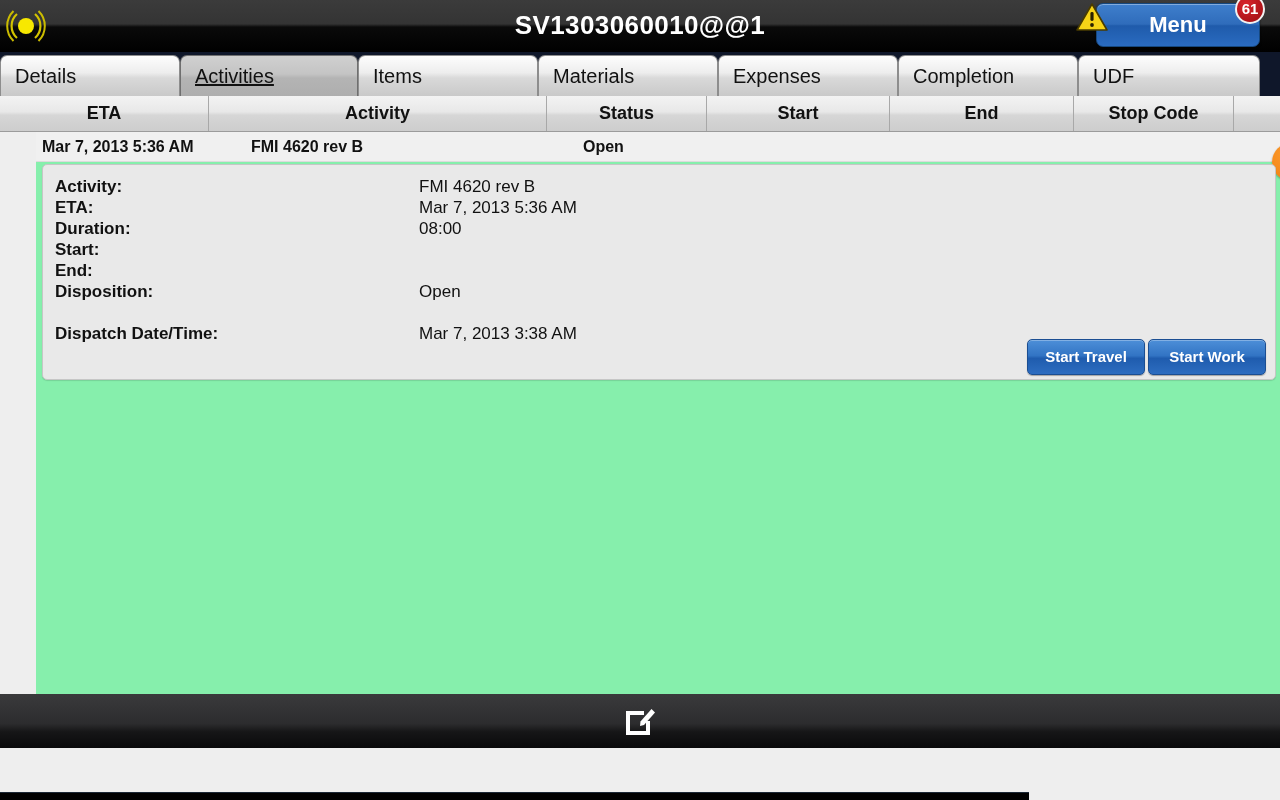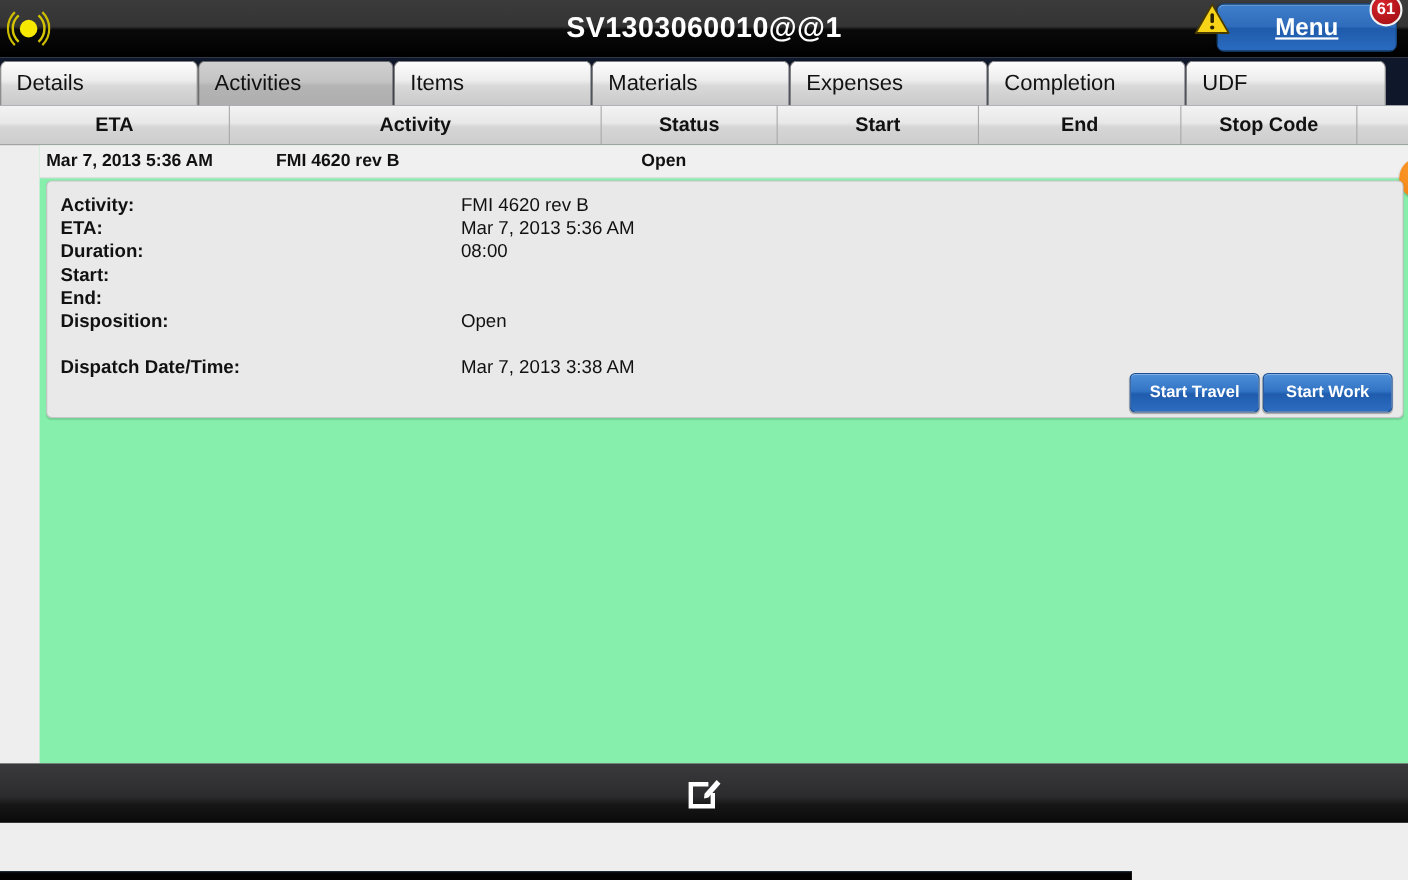--- a/index.html
+++ b/index.html
@@ -16,27 +16,27 @@
     background:linear-gradient(to bottom,#3b3b3b 0%,#343434 46%,#0a0a0a 52%,#000 100%);
     overflow:hidden;
   }
   .logo{ position:absolute; left:6px; top:6px; width:40px; height:40px; }
   .title{
     position:absolute; left:0; top:0; width:1280px; height:52px;
     line-height:50px; text-align:center;
     color:#fff; font-size:26px; font-weight:bold; letter-spacing:.4px;
   }
   .menu-btn{
-    position:absolute; right:10px; top:3px; width:164px; height:44px;
+    position:absolute; right:20px; top:3px; width:164px; height:44px;
     border-radius:7px;
     background:linear-gradient(to bottom,#3f7fcc 0%,#2f6cbb 48%,#1f5bab 52%,#2a6bc0 100%);
     border:1px solid #16487f;
     box-shadow:inset 0 1px 0 rgba(255,255,255,.35), 0 1px 2px rgba(0,0,0,.6);
     color:#fff; font-size:22px; font-weight:bold;
-    line-height:42px; text-align:center;text-decoration:underline;
+    line-height:42px; text-align:center;
   }
   .warn-icon{ position:absolute; left:-22px; top:-2px; width:34px; height:30px; }
   .badge{
     position:absolute; right:-6px; top:-10px; width:30px; height:30px;
     border-radius:50%;
     background:radial-gradient(circle at 35% 30%,#d8242b,#9c0d12);
     border:2px solid #f2f2f2;
     color:#fff; font-size:15px; font-weight:bold;
     line-height:26px; text-align:center;
   }
@@ -162,21 +162,21 @@
         <circle cx="17" cy="23" r="1.9" fill="#2a2200"></circle>
       </svg>
     </div>
     <span>Menu</span>
     <div class="badge">61</div>
   </div>
 </div>
 
 <div class="tabbar">
   <div class="tab" style="left:0px;   width:180px;">Details</div>
-  <div class="tab selected" style="left:180px; width:178px;">Activities</div>
+  <div class="tab selected" style="left:180px; width:178px;text-decoration:underline;">Activities</div>
   <div class="tab" style="left:358px; width:180px;">Items</div>
   <div class="tab" style="left:538px; width:180px;">Materials</div>
   <div class="tab" style="left:718px; width:180px;">Expenses</div>
   <div class="tab" style="left:898px; width:180px;">Completion</div>
   <div class="tab" style="left:1078px;width:182px;">UDF</div>
 </div>
 
 <div class="colhead">
   <div class="colhead-cell" style="left:0px;    width:209px;">ETA</div>
   <div class="colhead-cell" style="left:209px;  width:338px;">Activity</div>

